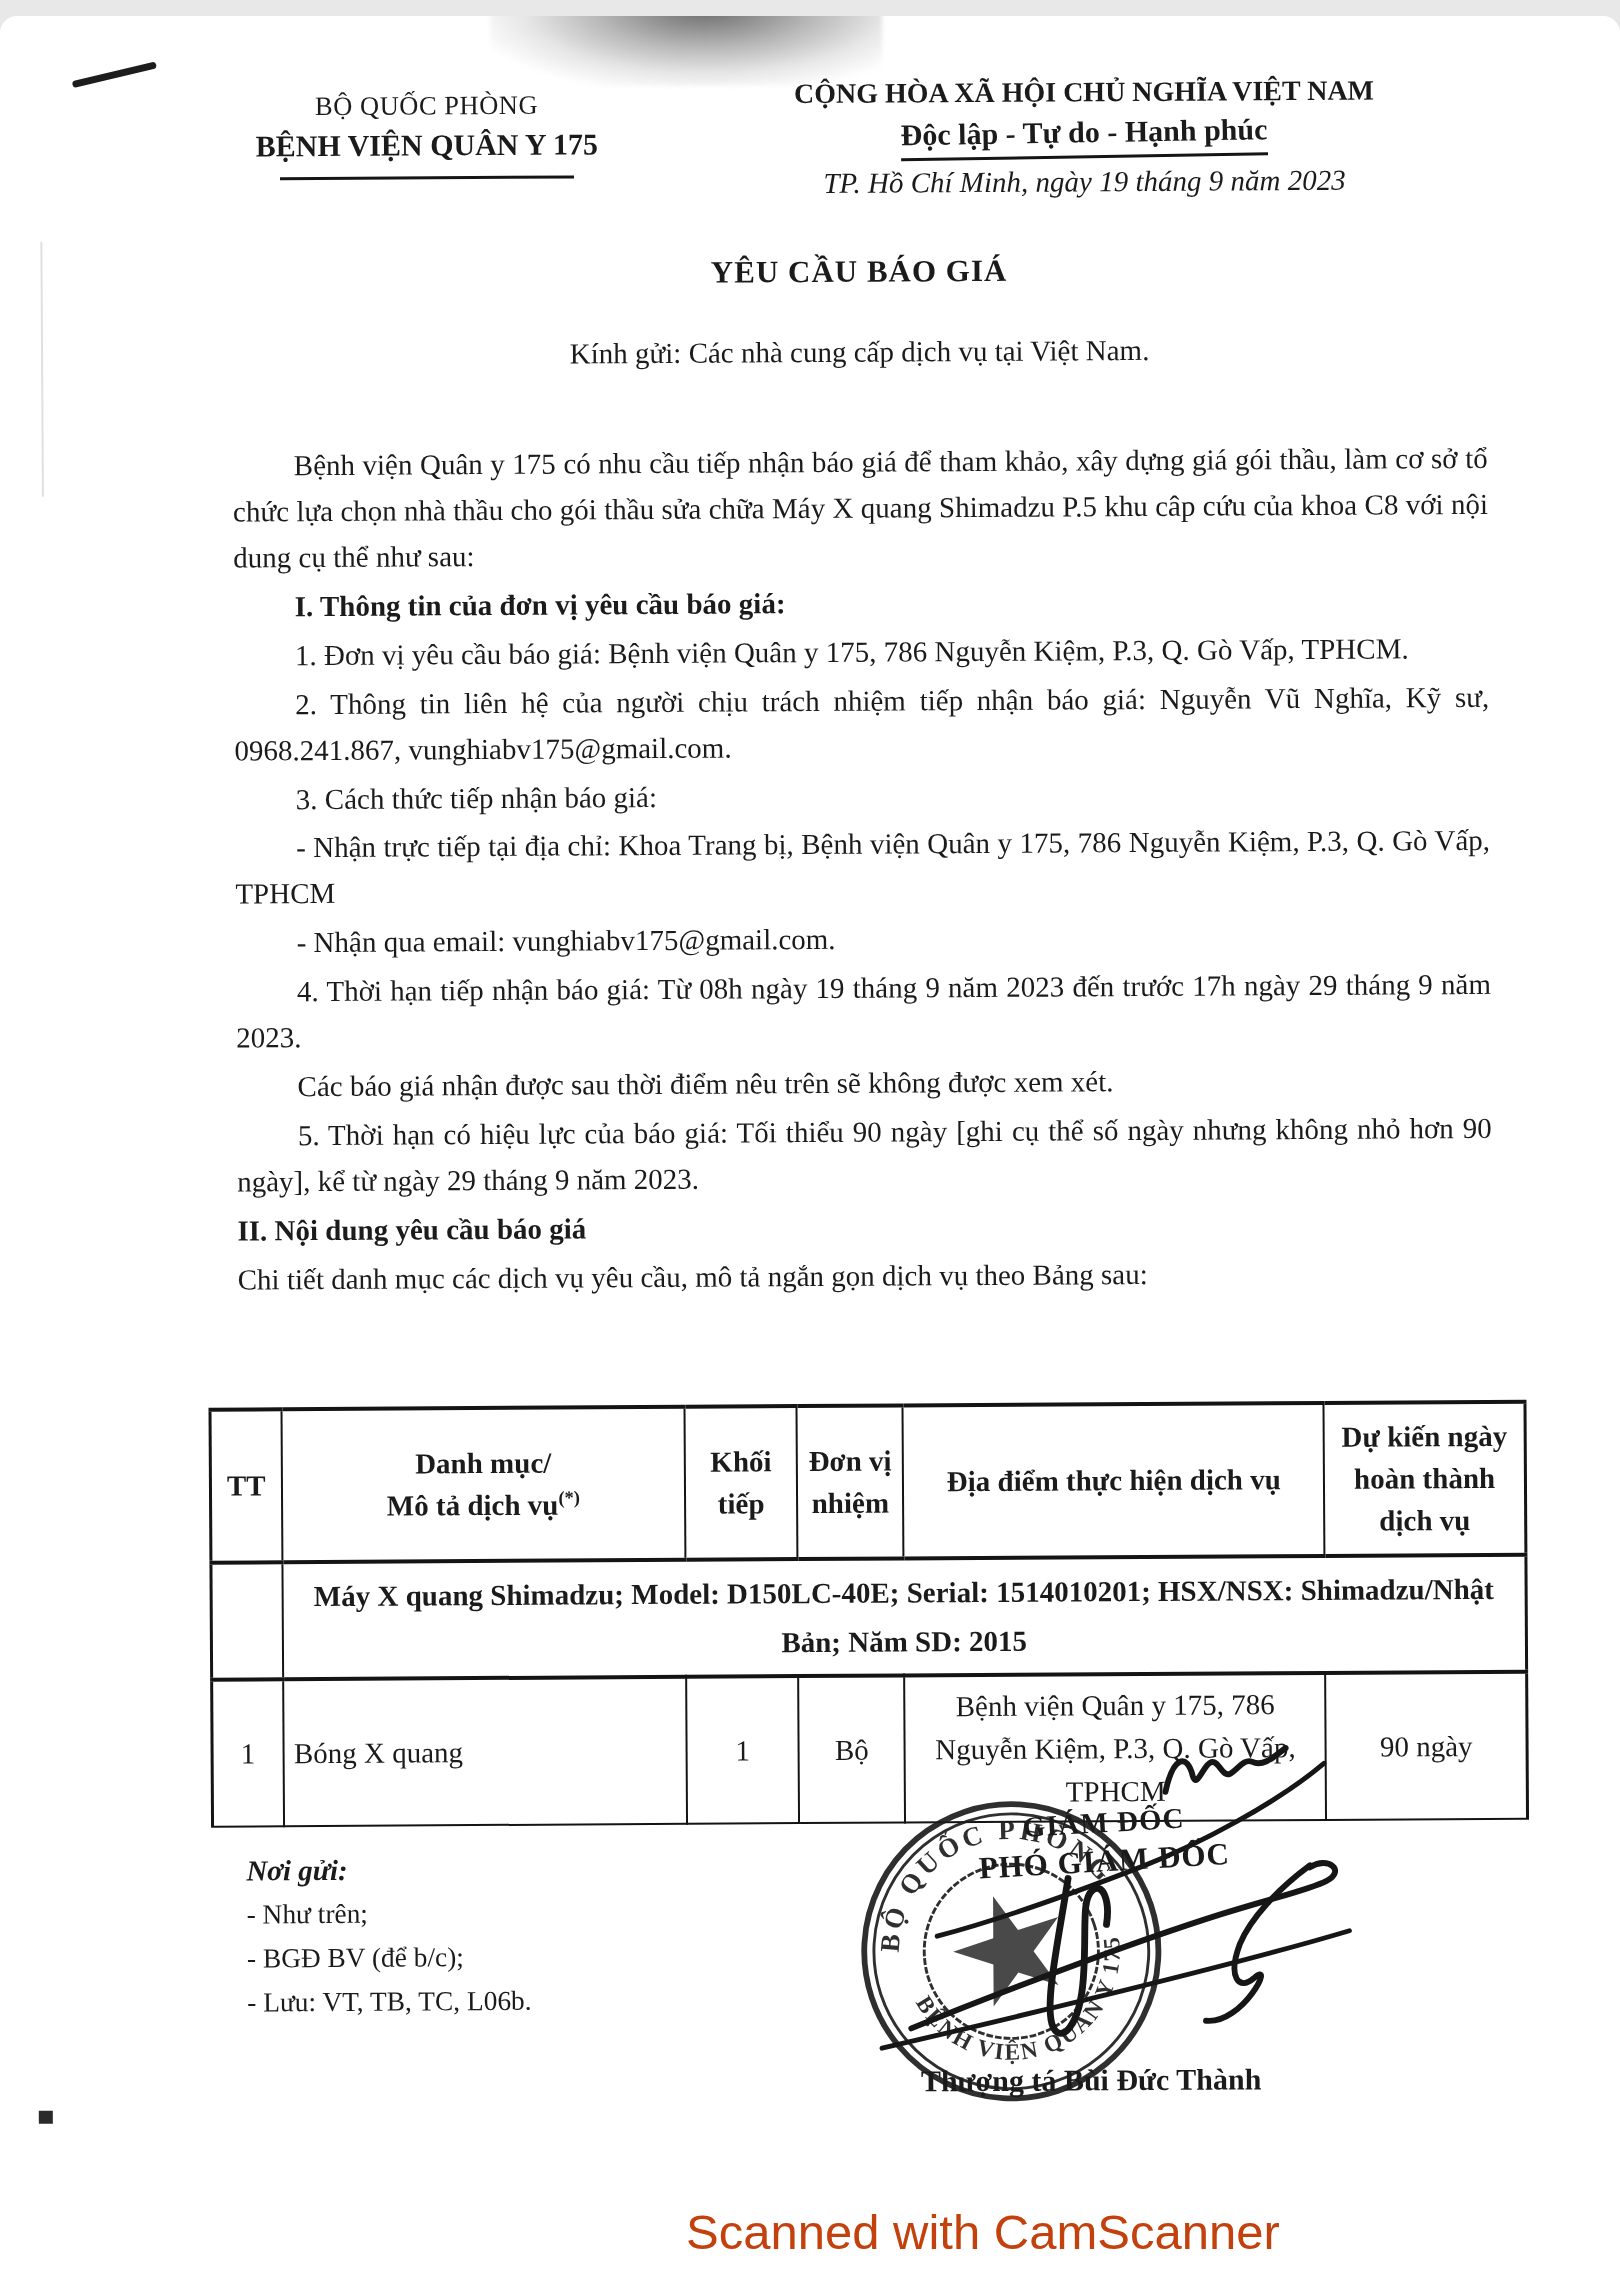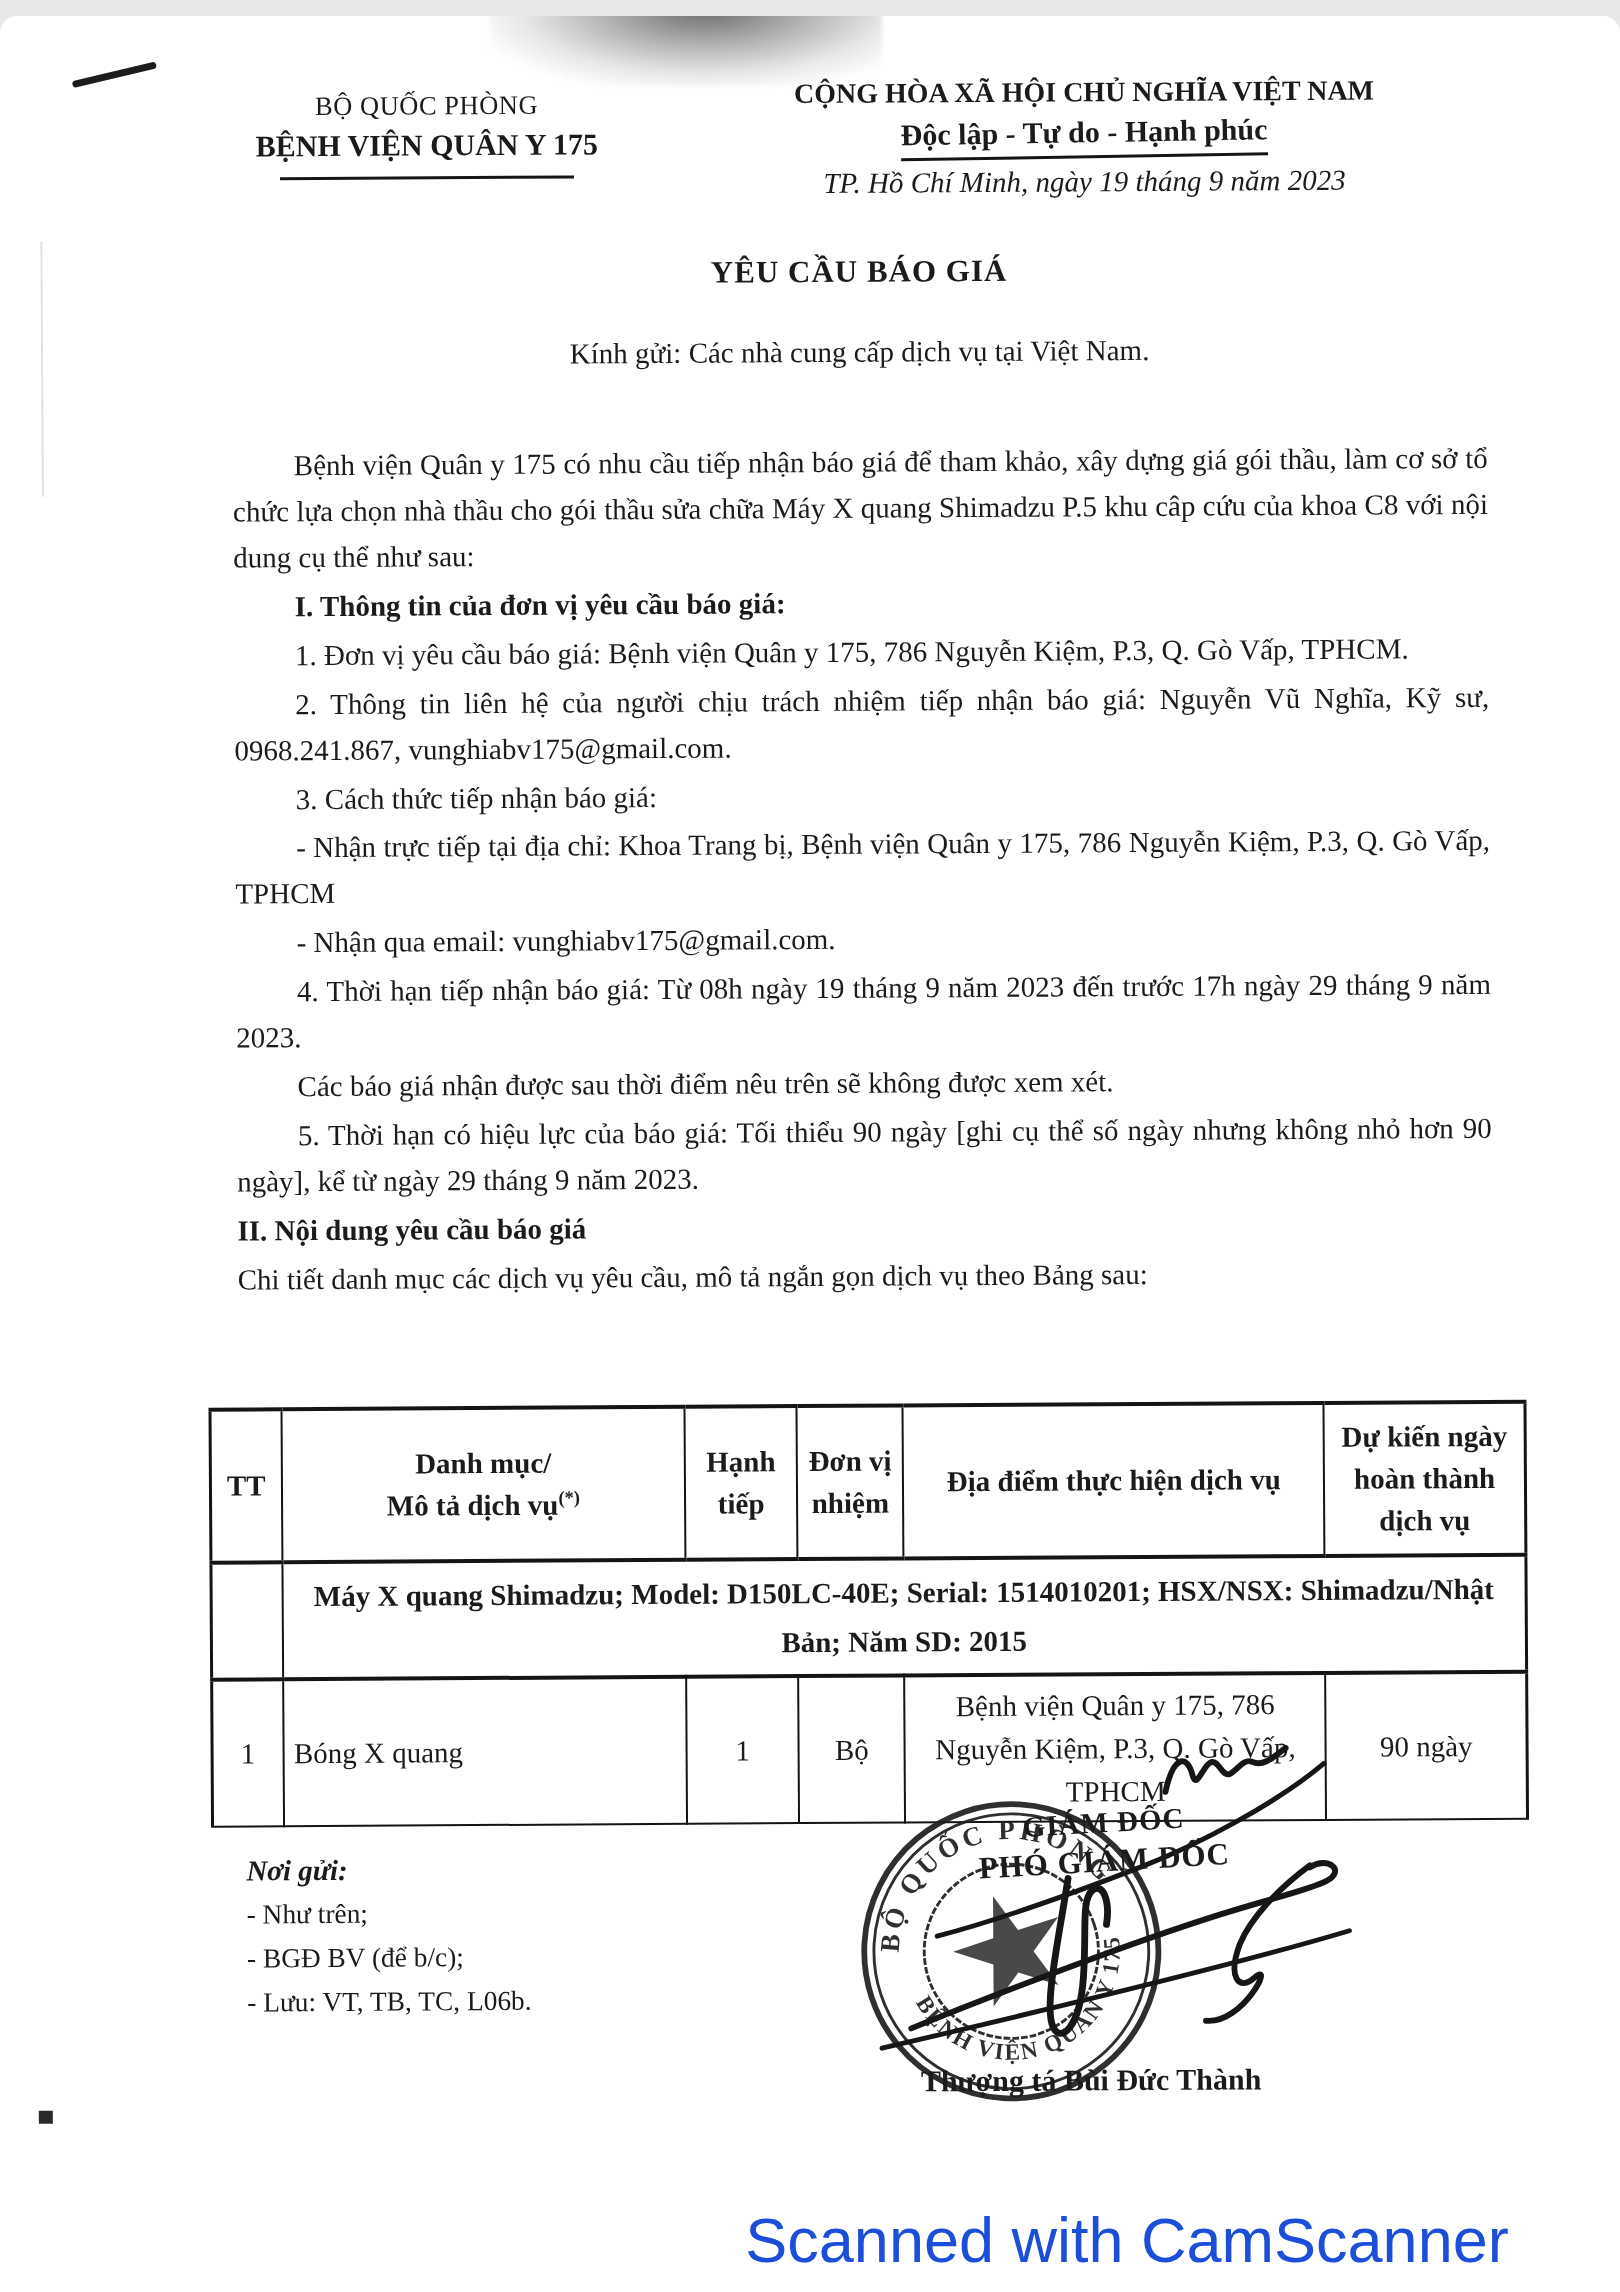--- a/index.html
+++ b/index.html
@@ -61,22 +61,22 @@
   .sign-title-1{position:absolute;left:926px;top:1792px;width:333px;text-align:center;
     font-size:29px;font-weight:bold;transform:rotate(-3deg);letter-spacing:1px;}
   .sign-title-2{position:absolute;left:887px;top:1829px;width:412px;text-align:center;
     font-size:31px;font-weight:bold;transform:rotate(-3deg);letter-spacing:1px;}
   .signer-name{position:absolute;left:863px;top:2049px;width:431px;text-align:center;
     font-size:30px;font-weight:bold;}
   .stamp-svg{position:absolute;left:835px;top:1772px;width:329px;height:329px;opacity:.92;}
   .sig-svg{position:absolute;left:804px;top:1717px;width:568px;height:353px;}
   
   .camscanner{position:absolute;left:686px;top:2188px;width:882px;
-    font-family:"Liberation Sans","DejaVu Sans",sans-serif;font-size:63px;color:#1d4ed8;
-    letter-spacing:0px;text-align:center;}
+    font-family:"Liberation Sans","DejaVu Sans",sans-serif;font-size:49px;color:#c2410c;
+    letter-spacing:0px;}
 </style>
 </head>
 <body>
 
 <div class="page">
   <div class="content">
 
     <div class="smudge-top"></div>
     <div class="pen-stroke"></div>
     <div class="fold-line"></div>
@@ -121,21 +121,21 @@
           <col style="width:15.3%">
       </colgroup>
       <thead>
         <tr>
           <th class="outer-l">TT</th>
           <th>
             <div>Danh mục/</div>
             <div><span>Mô tả dịch vụ</span><sup>(*)</sup></div>
           </th>
           <th>
-            <div>Hạnh</div>
+            <div>Khối</div>
               <div>tiếp</div>
           </th>
           <th>
             <div>Đơn vị</div>
               <div>nhiệm</div>
           </th>
           <th>Địa điểm thực hiện dịch vụ</th>
           <th class="outer-r">
             <div>Dự kiến ngày</div>
             <div>hoàn thành</div>

